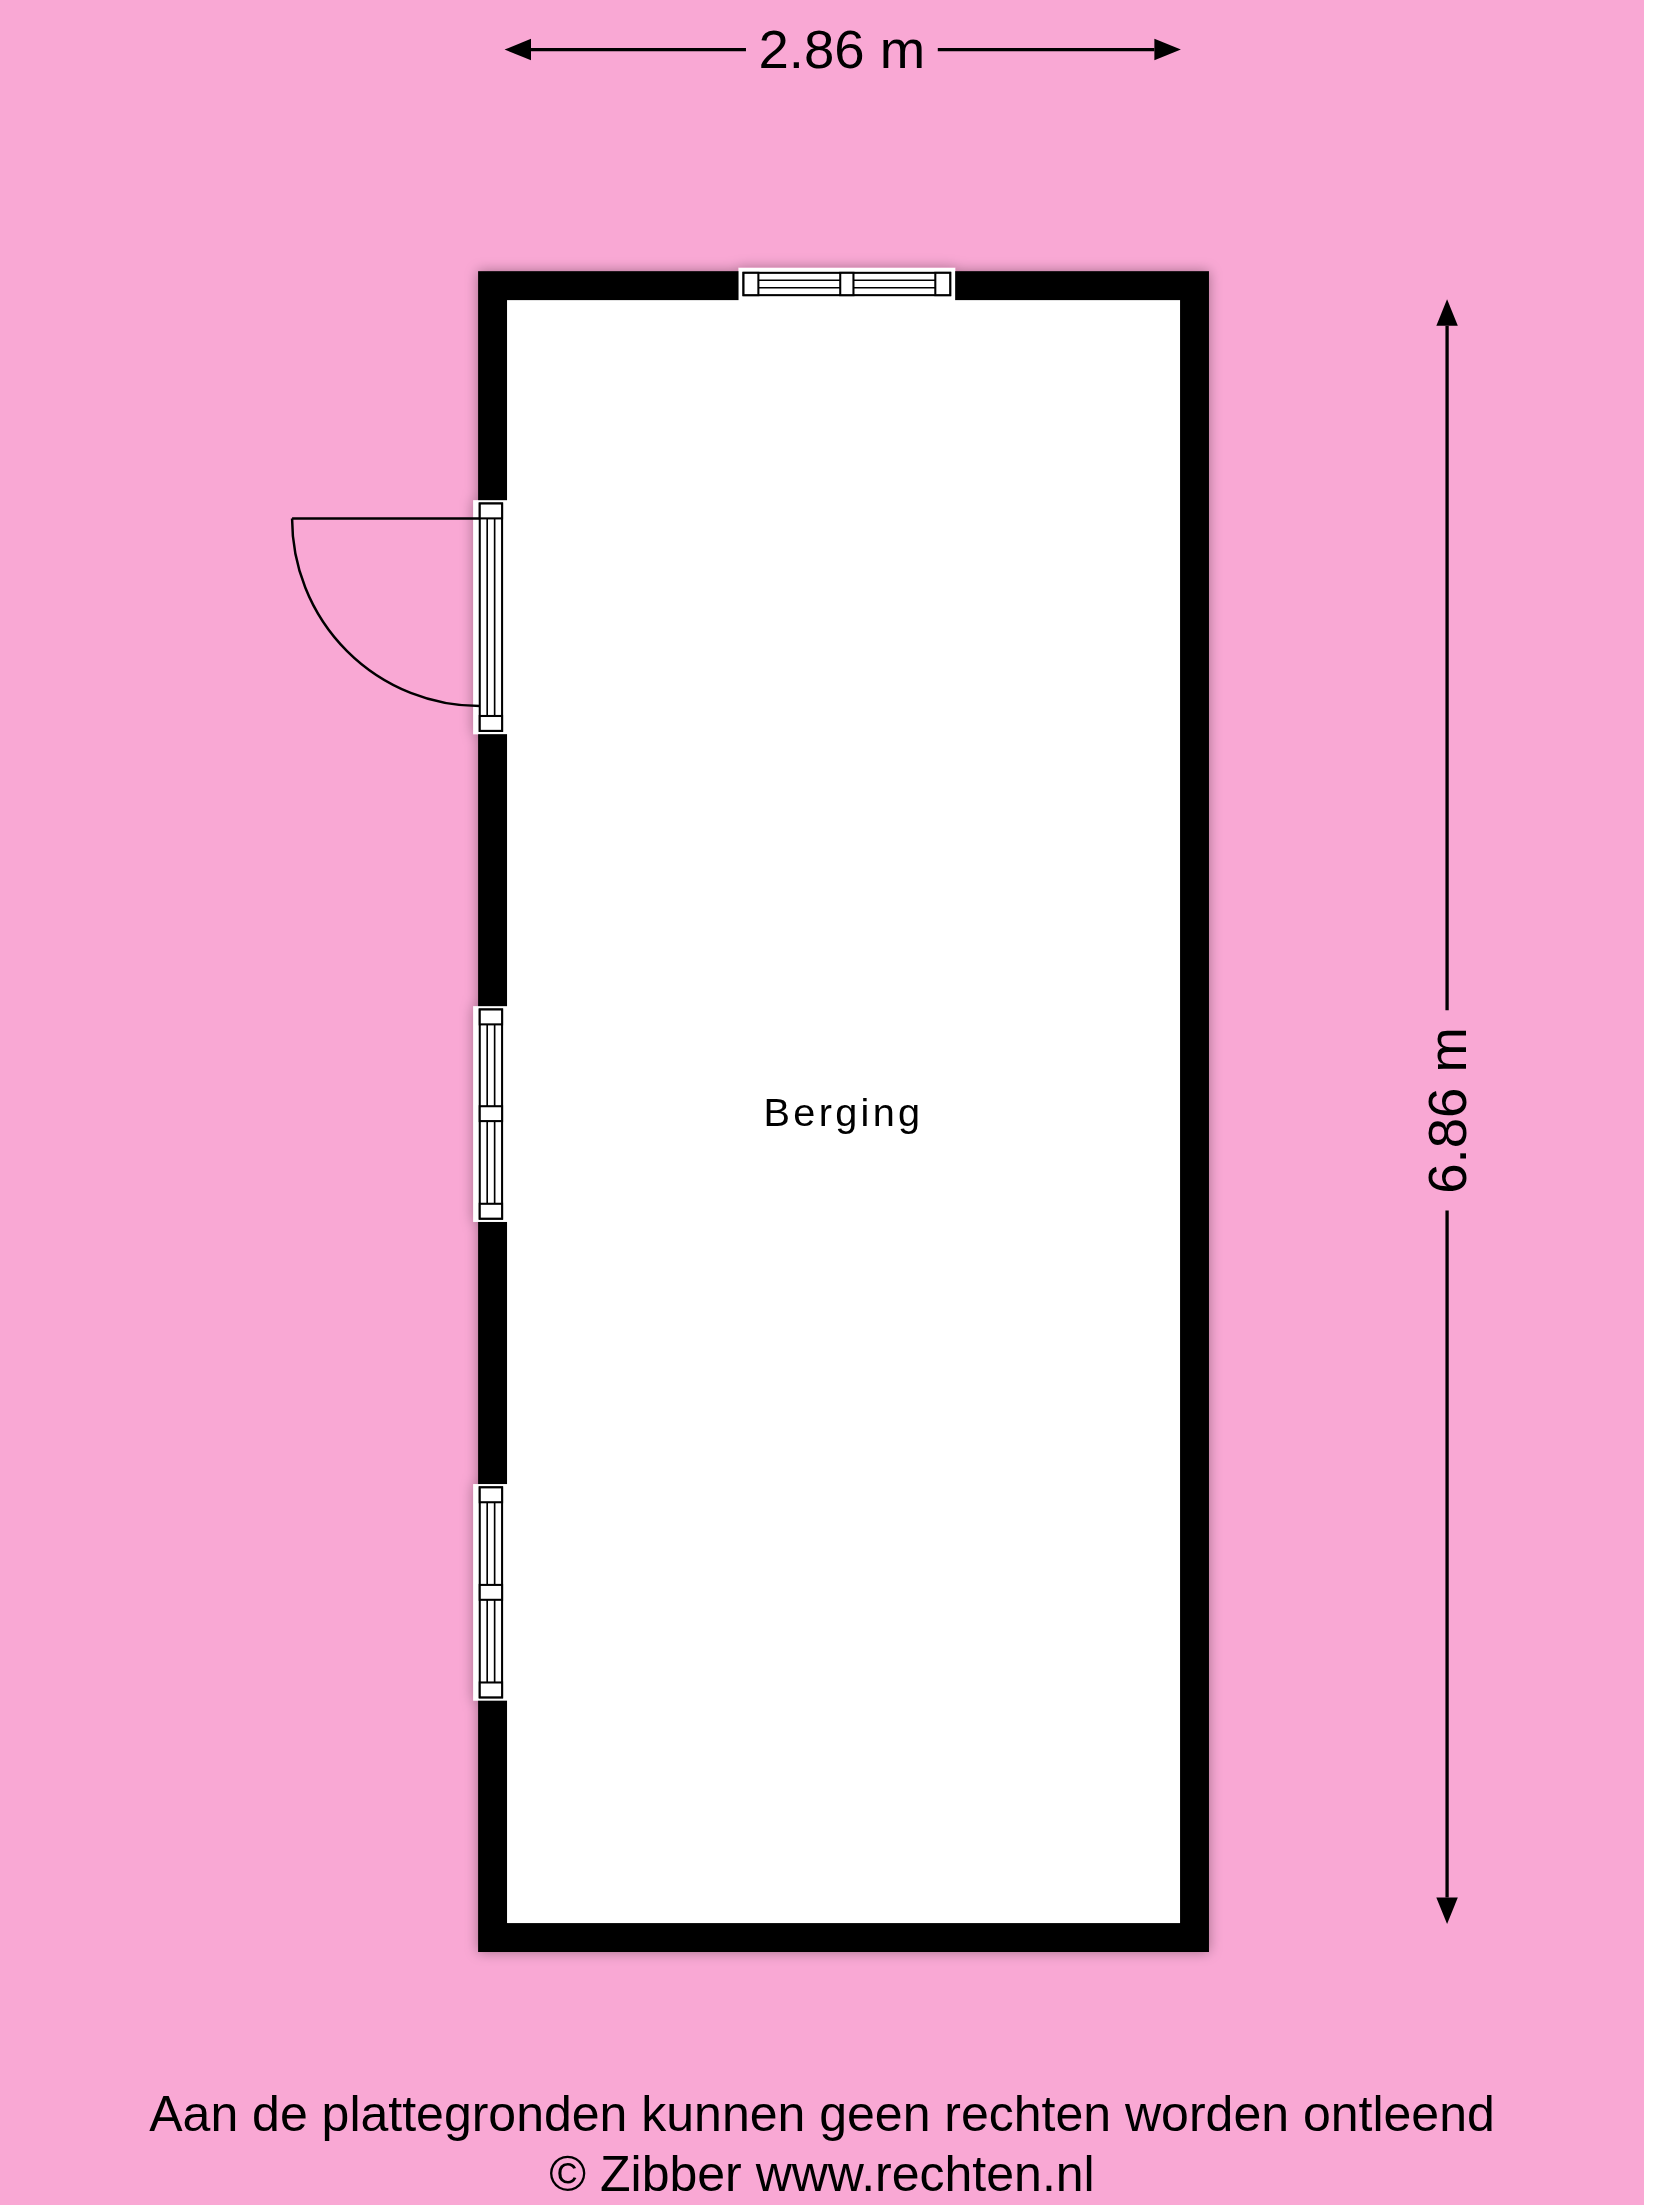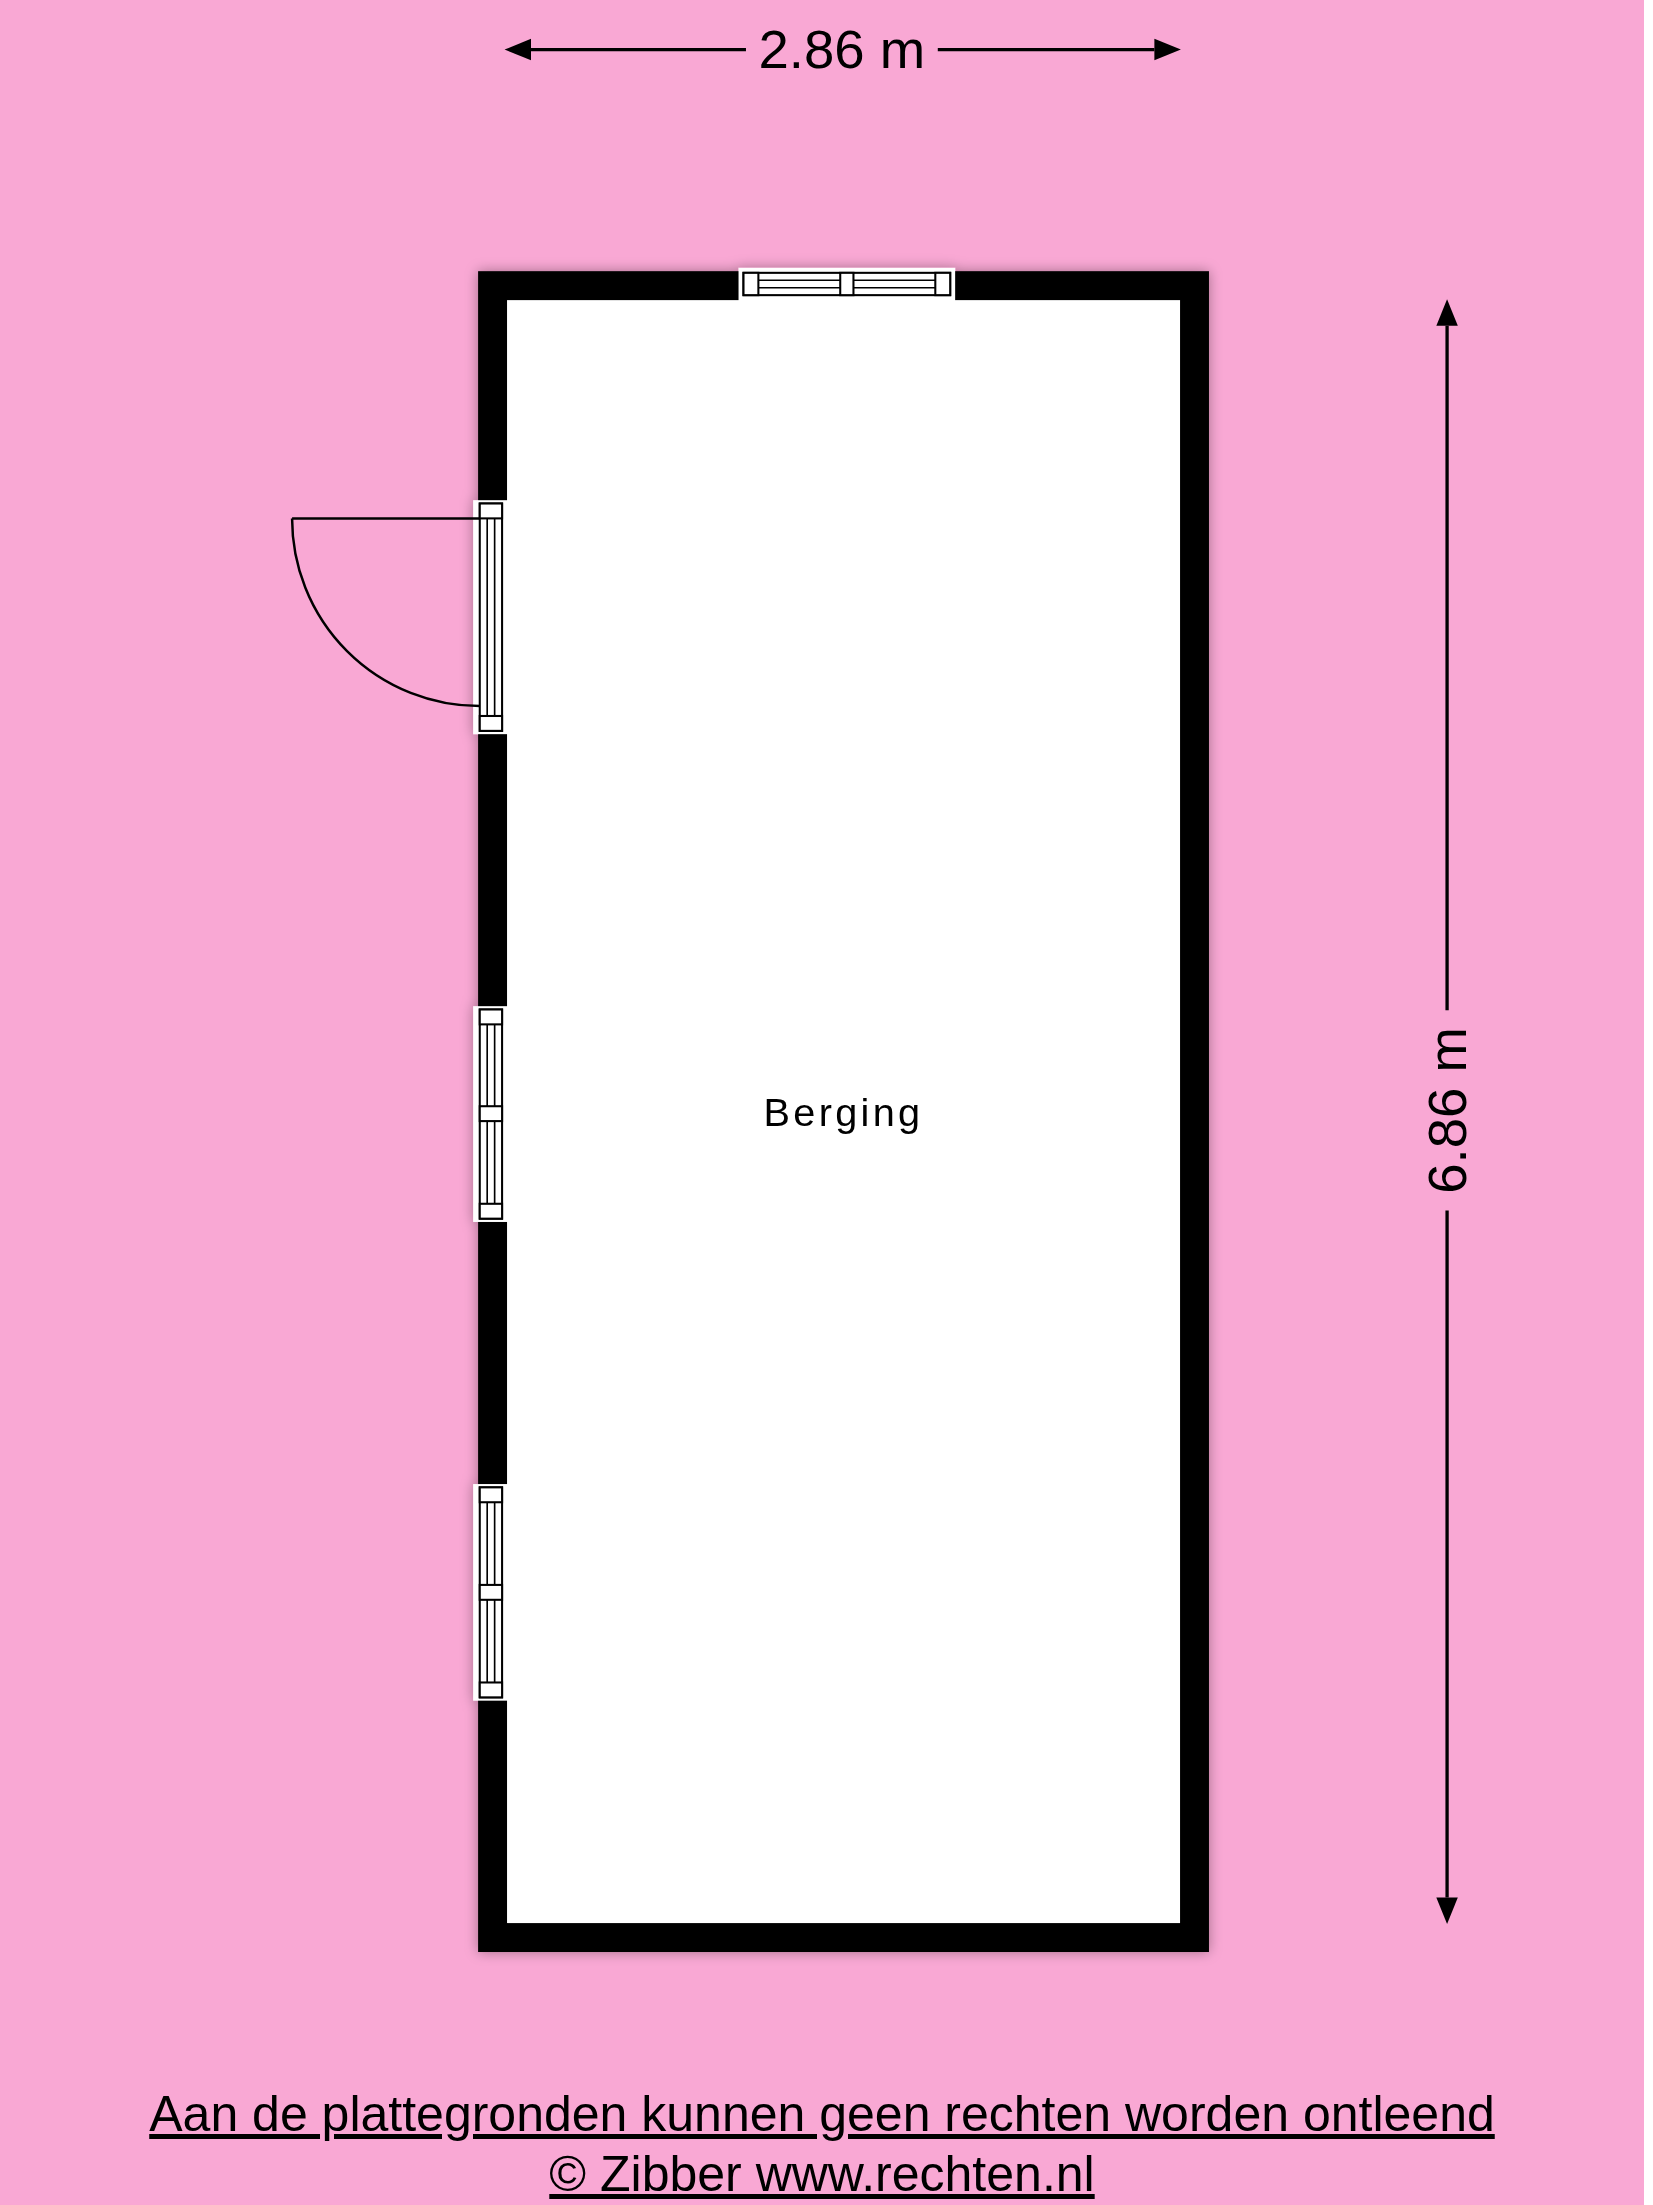--- a/index.html
+++ b/index.html
@@ -33,21 +33,20 @@
   }
   .footer {
     position: absolute;
     left: 0;
     right: 0;
     top: 2084px;
     text-align: center;
     font-size: 50px;
     line-height: 60px;
     color: #000000;
-    text-decoration: underline;
   }
 </style>
 </head>
 <body>
 
 <div class="canvas">
 
   <svg class="plan" width="1654" height="2205" viewBox="0 0 2000 2667">
 
     <defs>

